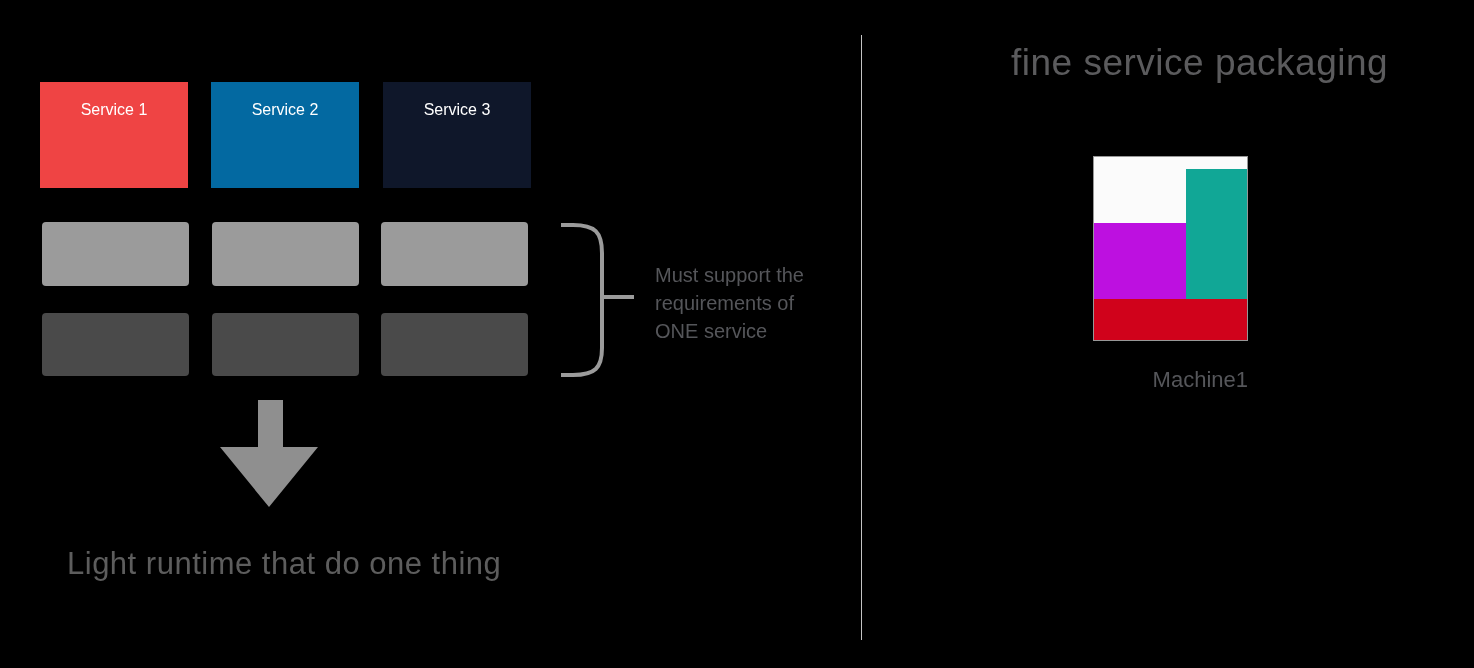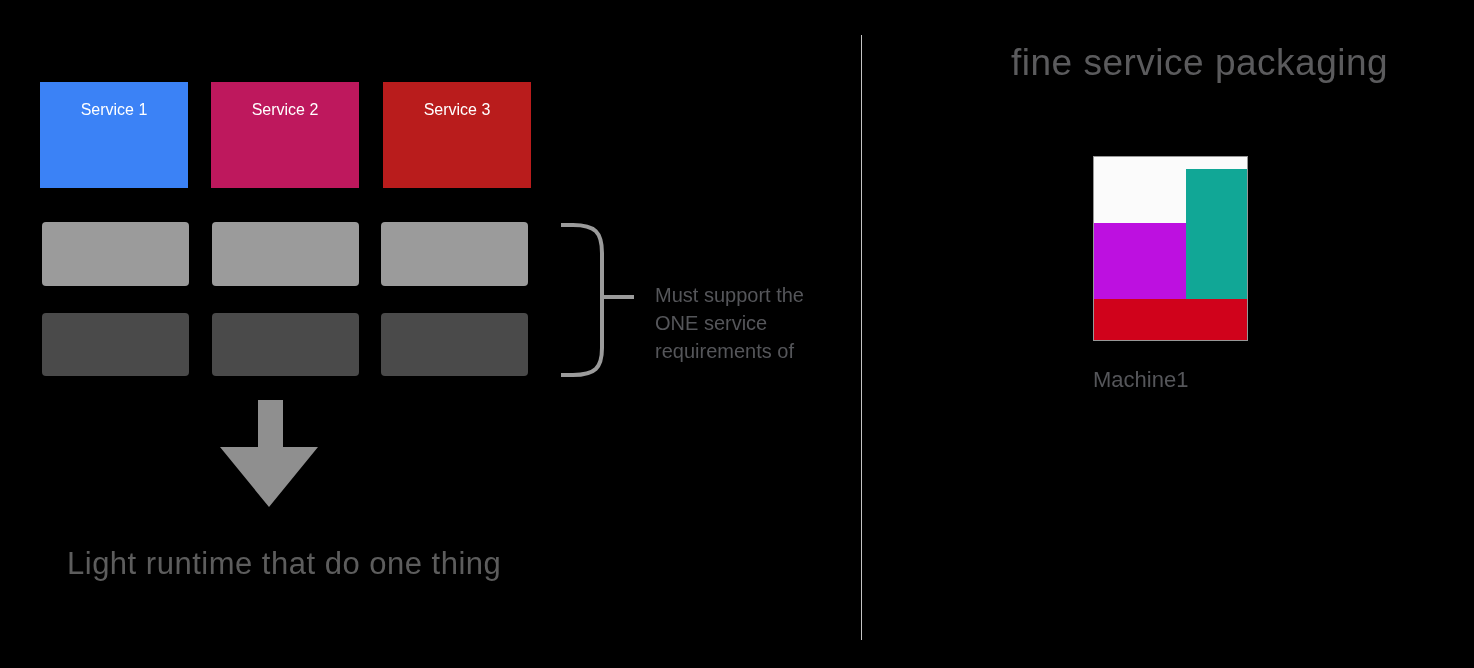--- a/index.html
+++ b/index.html
@@ -46,21 +46,20 @@
   
   #brace-svg { position: absolute; left: 555px; top: 215px; }
   #annotation {
     position: absolute;
     left: 655px;
     top: 261px;
     font-size: 20px;
     line-height: 28px;
     color: #55565A;
     white-space: nowrap;
-    margin-top: 20px;
   }
 
   
   #arrow-svg { position: absolute; left: 220px; top: 400px; }
   #caption {
     position: absolute;
     left: 67px;
     top: 546px;
     font-size: 31px;
     letter-spacing: 0.5px;
@@ -100,55 +99,55 @@
   }
   .machine-block { position: absolute; }
   #mblock-teal    { left: 92px; top: 12px;  width: 61px;  height: 130px; }
   #mblock-magenta { left: 0;    top: 66px;  width: 92px;  height: 76px;  }
   #mblock-red     { left: 0;    top: 142px; width: 153px; height: 41px;  }
   #machine-label {
     position: absolute;
     left: 1093px;
     top: 367px;
     width: 155px;
-    text-align: left;
+    text-align: right;
     font-size: 22px;
     color: #55565A;
     white-space: nowrap;
   }
 </style>
 </head>
 <body>
 
 <div id="canvas">
 
-  <div id="svc1" class="service-box" style="background: #3b82f6;">
+  <div id="svc1" class="service-box" style="background: #ef4444;">
     <span class="svc-label">Service 1</span>
   </div>
-  <div id="svc2" class="service-box" style="background: #be185d;">
+  <div id="svc2" class="service-box" style="background: #0369a1;">
     <span class="svc-label">Service 2</span>
   </div>
-  <div id="svc3" class="service-box" style="background: #b91c1c;">
+  <div id="svc3" class="service-box" style="background: #0f172a;">
     <span class="svc-label">Service 3</span>
   </div>
 
   <div class="runtime-box rt-light col1" style="background: rgb(155, 155, 155);"></div>
   <div class="runtime-box rt-light col2" style="background: rgb(155, 155, 155);"></div>
   <div class="runtime-box rt-light col3" style="background: rgb(155, 155, 155);"></div>
   <div class="runtime-box rt-dark col1" style="background: rgb(74, 74, 74);"></div>
   <div class="runtime-box rt-dark col2" style="background: rgb(74, 74, 74);"></div>
   <div class="runtime-box rt-dark col3" style="background: rgb(74, 74, 74);"></div>
 
   <svg id="brace-svg" width="110" height="170" viewBox="0 0 110 170">
     <path d="M6 10 H18 C40 10 47 17 47 38 V133 C47 153 40 160 18 160 H6 M47 82 H79" fill="none" stroke-width="4" stroke="#9B9B9B"></path>
   </svg>
   <div id="annotation">
     <div>Must support the</div>
+    <div>requirements of</div>
     <div>ONE service</div>
-    <div>requirements of</div>
   </div>
 
   <svg id="arrow-svg" width="98" height="107" viewBox="0 0 98 107">
     <polygon points="38,0 63,0 63,47 98,47 49,107 0,47 38,47" fill="#8F8F8F"></polygon>
   </svg>
 
   <div id="caption">Light runtime that do one thing</div>
 
   <div id="divider" style="background: rgb(196, 196, 196);"></div>
 

